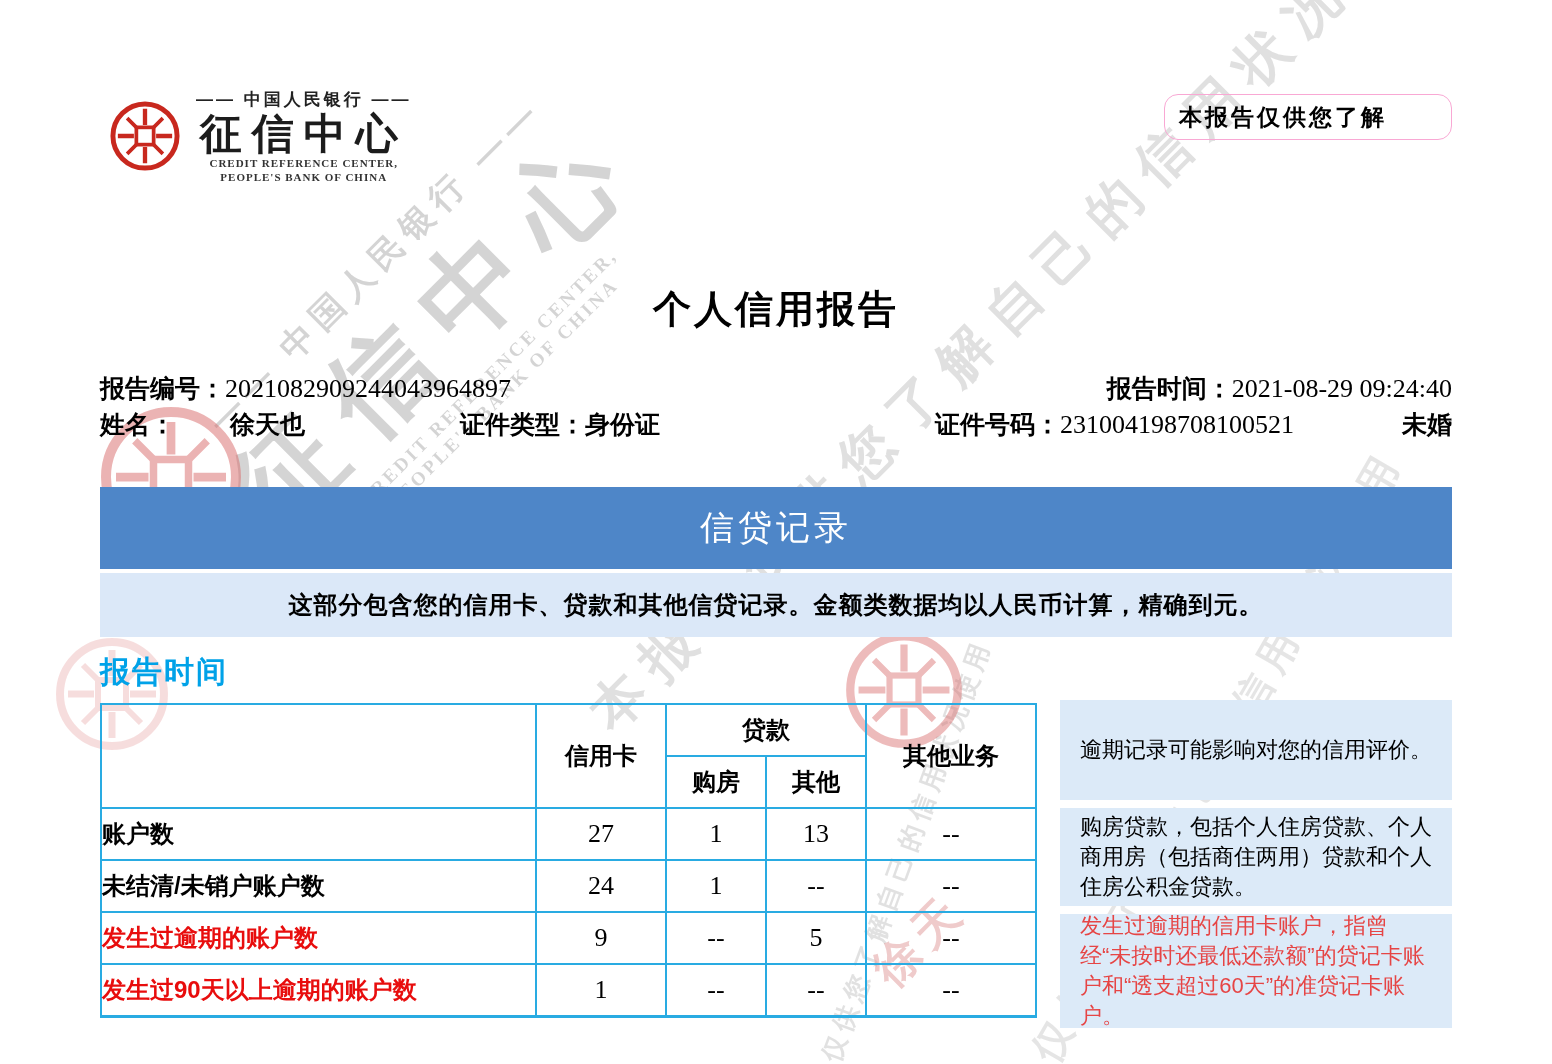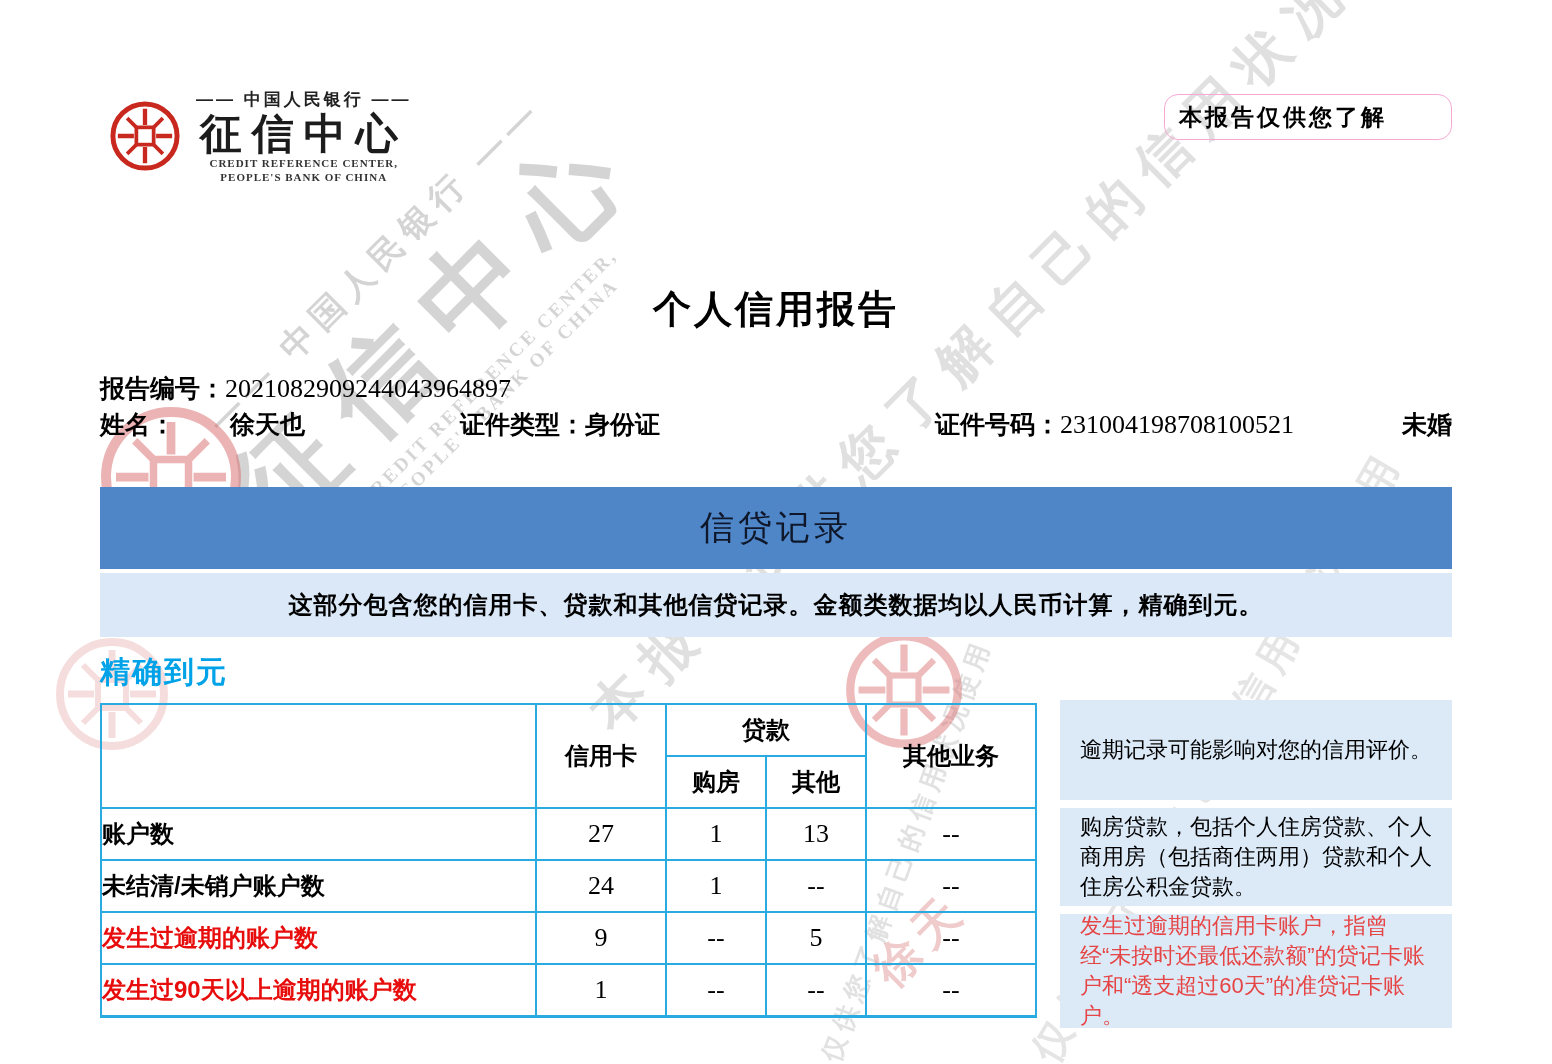--- a/index.html
+++ b/index.html
@@ -57,21 +57,21 @@
   .row2{left:100px;top:408px;width:1352px;height:34px;}
   .row2 span.slot{position:absolute;top:0;}
   .slot-name-label{left:0;}
   .slot-name{left:130px;}
   .slot-idtype{left:360px;}
   .slot-idno{left:835px;}
   .slot-marital{right:0;}
   .num{font-family:"Liberation Serif",serif;font-weight:normal;font-size:26px;}
 
   .section-banner{left:100px;top:487px;width:1352px;height:82px;background:var(--banner-blue);
-    display:flex;align-items:center;justify-content:center;color:#0f172a;font-size:34px;
+    display:flex;align-items:center;justify-content:center;color:#ffffff;font-size:34px;
     font-weight:500;letter-spacing:4px;}
   .section-strip{left:100px;top:573px;width:1352px;height:64px;background:var(--strip-blue);
     display:flex;align-items:center;justify-content:center;font-size:24px;font-weight:bold;
     letter-spacing:1px;}
 
   .summary-heading{left:100px;top:652px;font-size:30px;font-weight:bold;letter-spacing:2px;color:var(--heading-blue);}
 
   table.summary{left:100px;top:703px;width:935px;border-collapse:collapse;table-layout:fixed;background:transparent;}
   table.summary th,table.summary td{border:2px solid var(--table-border);background:transparent;}
   table.summary thead th{font-size:24px;font-weight:bold;height:48px;text-align:center;}
@@ -136,33 +136,36 @@
 
   <div class="content-abs notice-box">
     <div>本报告仅供您了解</div>
   </div>
 
   <div class="content-abs page-title">个人信用报告</div>
 
   <div class="content-abs info-line row1-left">
     <span>报告编号：</span><span class="num">2021082909244043964897</span>
   </div>
+  <div class="content-abs info-line row1-right">
+    <span>报告时间：</span><span class="num">2021-08-29 09:24:40</span>
+  </div>
 
   <div class="content-abs info-line row2">
     <span class="slot slot-name-label">姓名：</span>
     <span class="slot slot-name">徐天也</span>
     <span class="slot slot-idtype"><span>证件类型：</span><span>身份证</span></span>
     <span class="slot slot-idno"><span>证件号码：</span><span class="num">231004198708100521</span></span>
     <span class="slot slot-marital">未婚</span>
   </div>
 
   <div class="content-abs section-banner">信贷记录</div>
   <div class="content-abs section-strip">这部分包含您的信用卡、贷款和其他信贷记录。金额类数据均以人民币计算，精确到元。</div>
 
-  <div class="content-abs summary-heading">精确到元</div>
+  <div class="content-abs summary-heading">报告时间</div>
 
   <table class="content-abs summary">
     <colgroup>
       <col style="width:435px">
         <col style="width:130px">
         <col style="width:100px">
         <col style="width:100px">
         <col style="width:170px">
     </colgroup>
     <thead>

